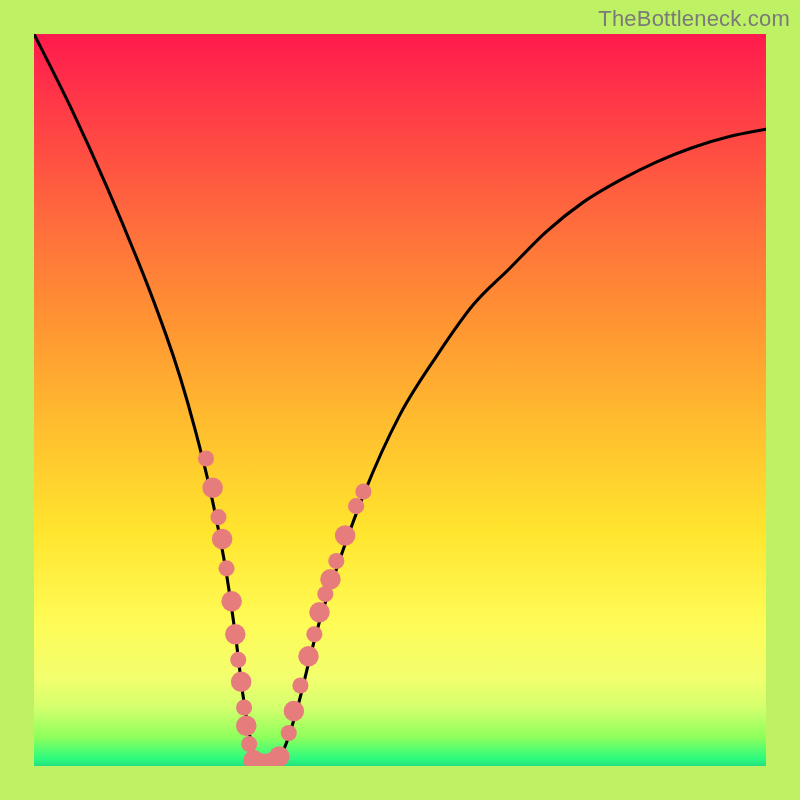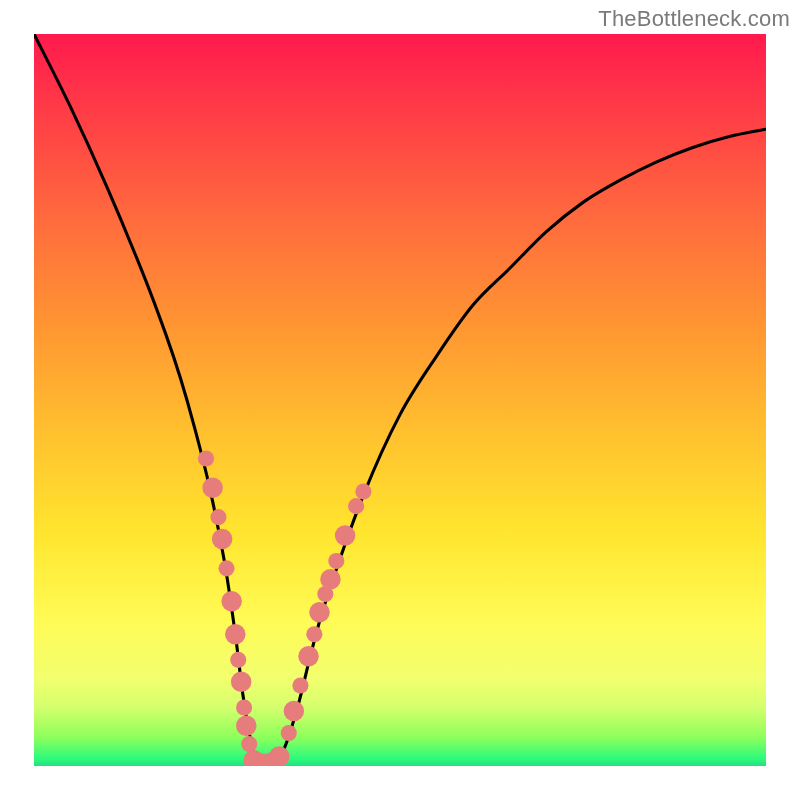--- a/index.html
+++ b/index.html
@@ -10,21 +10,21 @@
     overflow: hidden;
     background: #000;
     font-family: Arial, Helvetica, sans-serif;
   }
   .frame {
     position: absolute;
     left: 0;
     top: 0;
     width: 800px;
     height: 800px;
-    background: #ffffff;
+    background: #bef264;
   }
   .plot {
     position: absolute;
     left: 34px;
     top: 34px;
     width: 732px;
     height: 732px;
     overflow: hidden;
   }
   .gradient {

